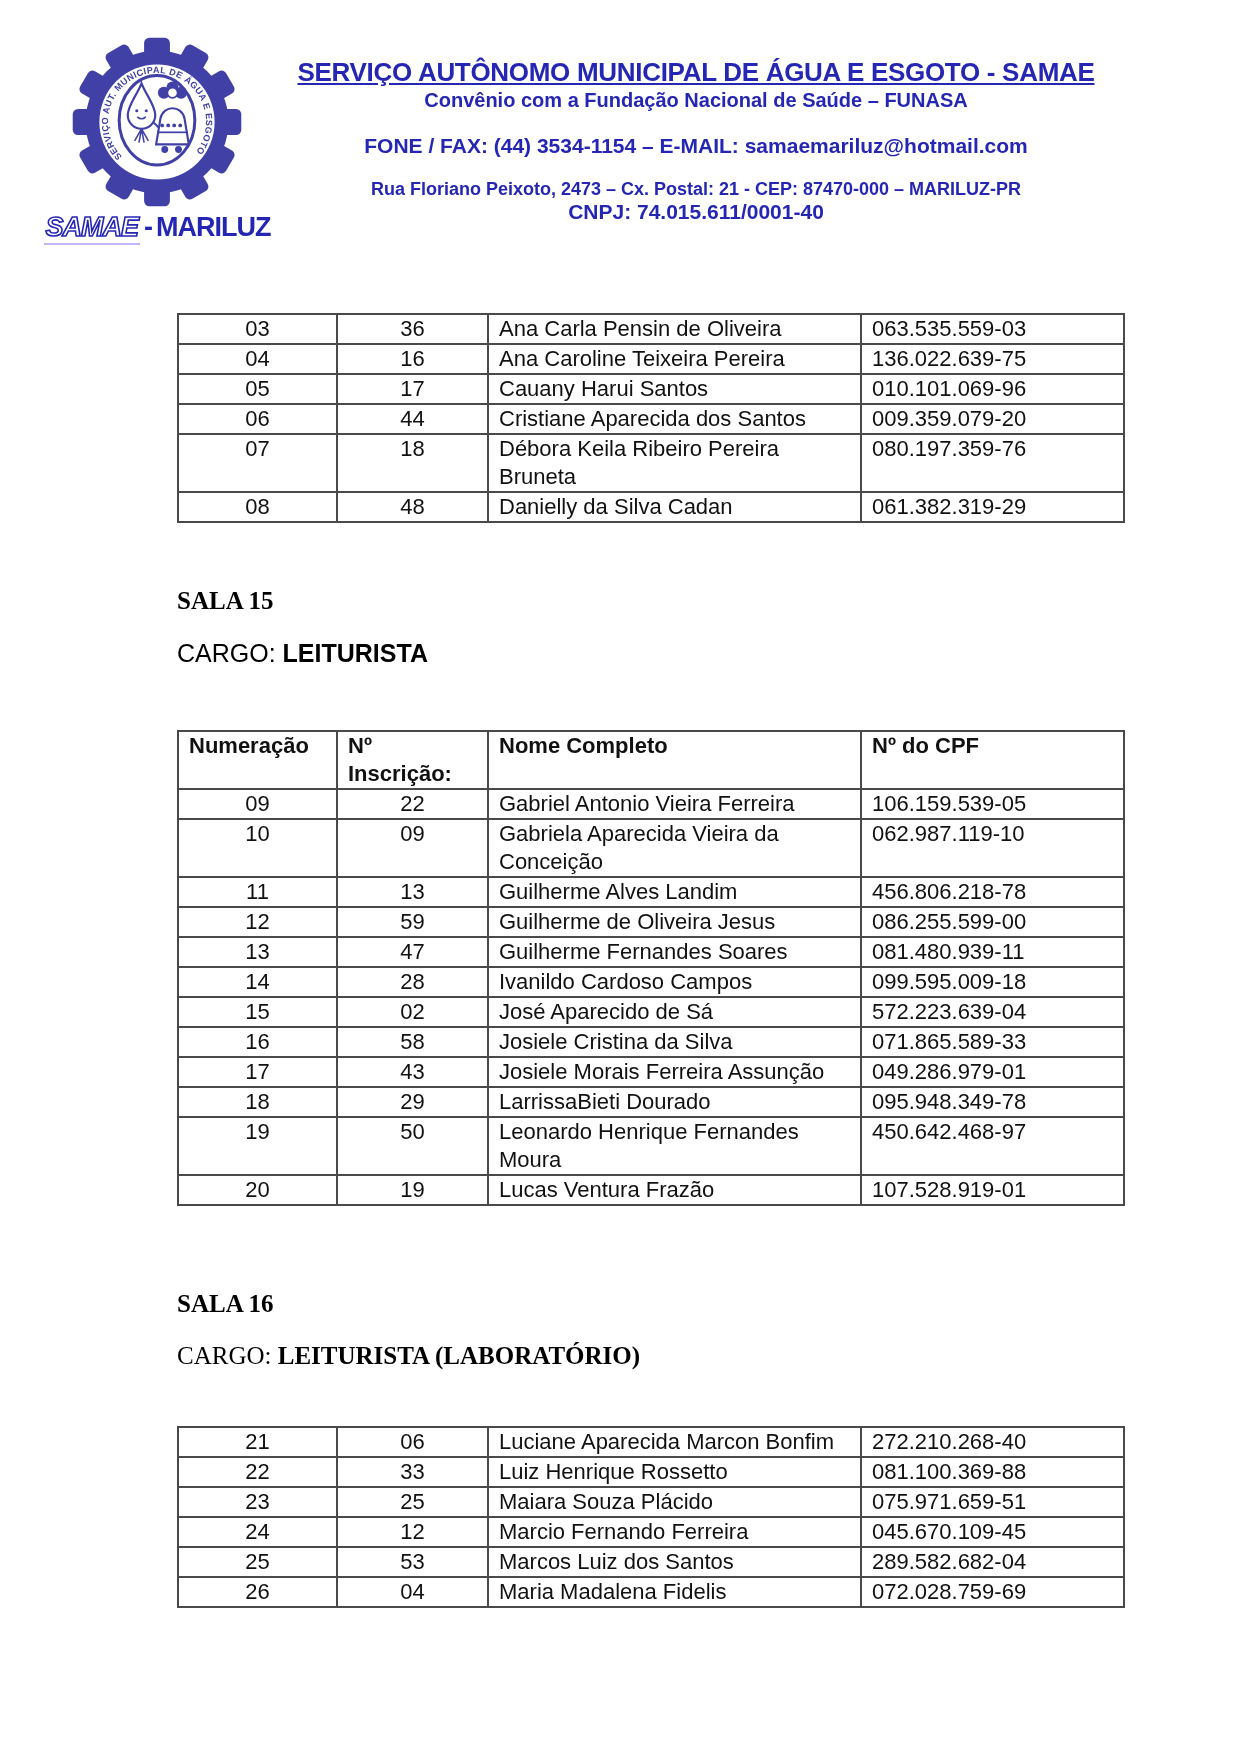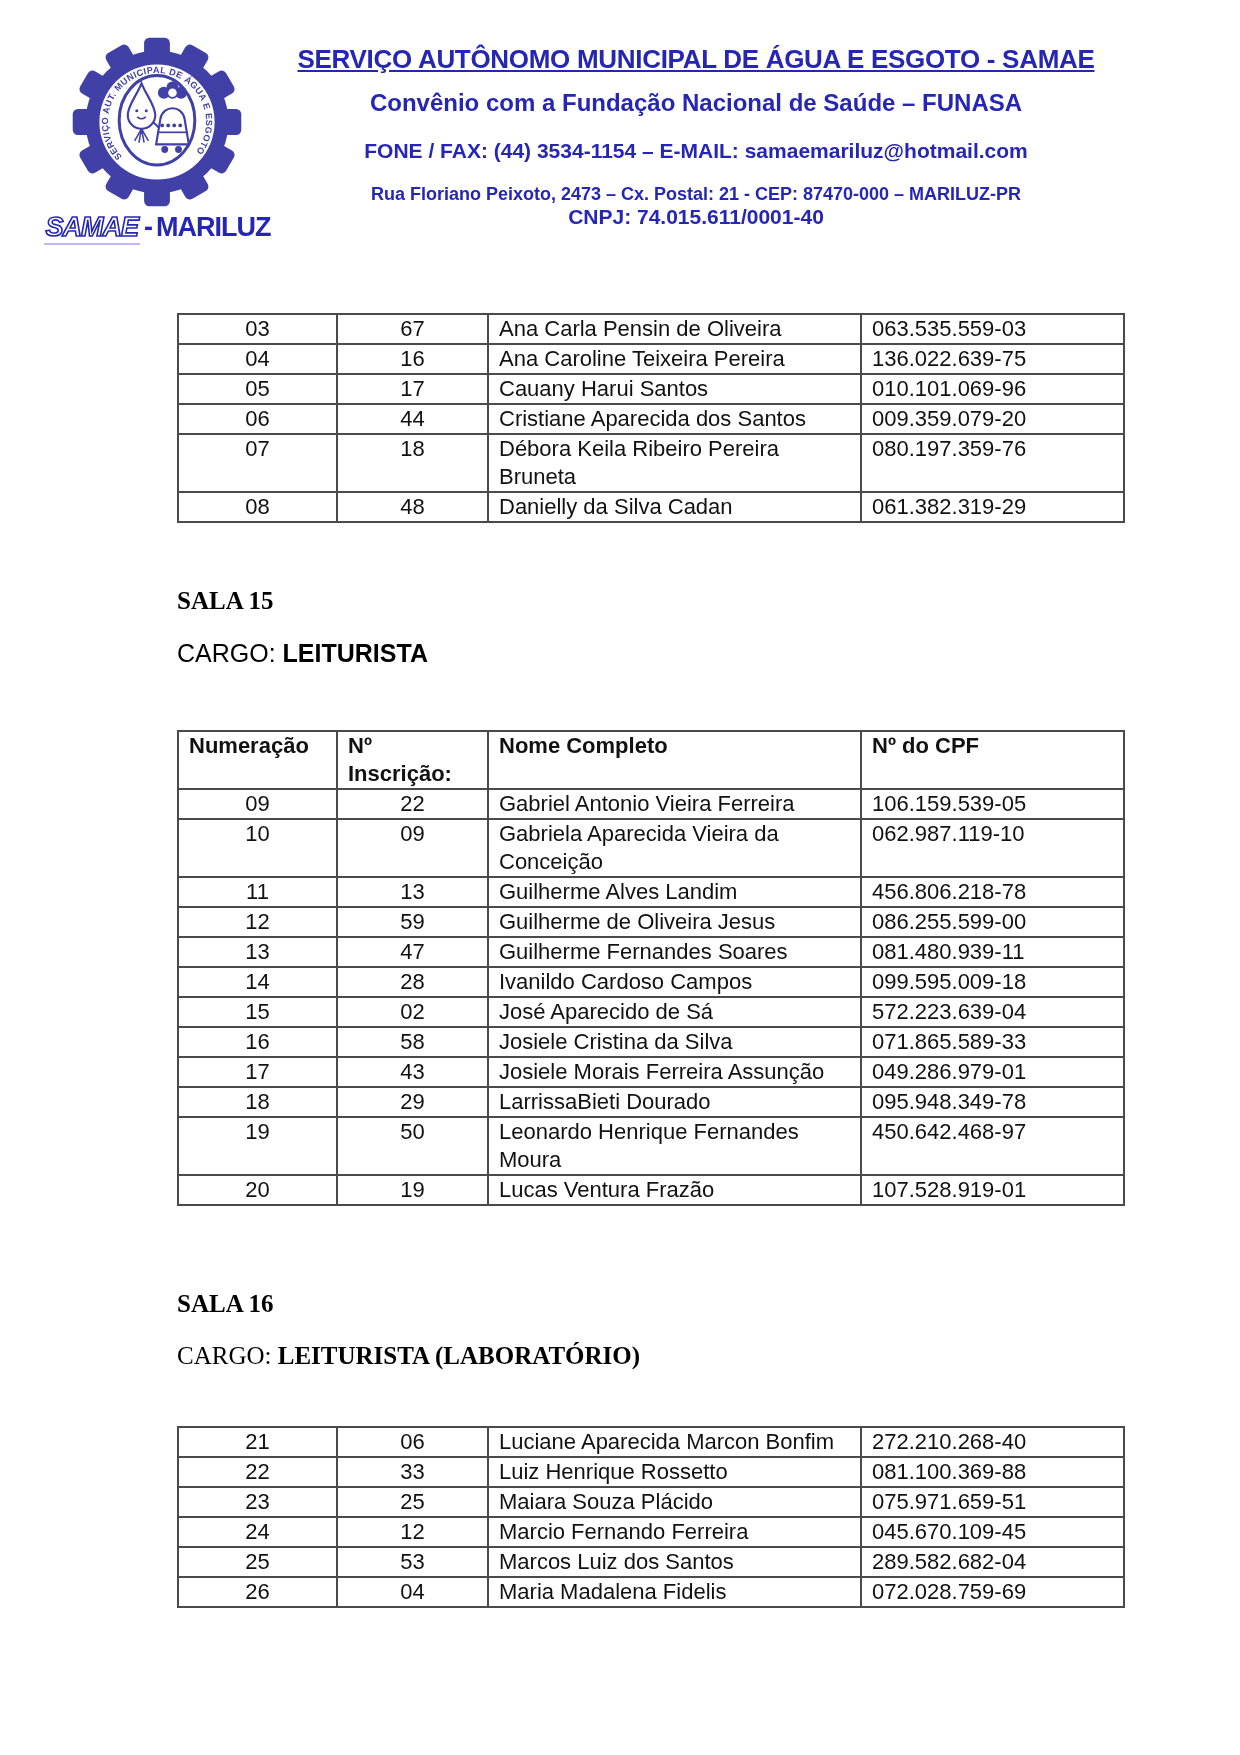--- a/index.html
+++ b/index.html
@@ -19,23 +19,23 @@
   .wordmark .wm-samae{
     color:#ffffff;
     -webkit-text-stroke:1.6px #2626b4;
     text-stroke:1.6px #2626b4;
     border-bottom:2px solid #c4b5fd;
     padding:0 2px 1px 2px;
     font-style:italic;
   }
   .wordmark .wm-sep{color:#2626b4;padding:0 4px;}
   .wordmark .wm-mariluz{color:#2626b4;}
-  .head-text{position:absolute;left:272px;top:44px;width:848px;text-align:center;color:#2626b4;font-weight:bold;}
+  .head-text{position:absolute;left:272px;top:57px;width:848px;text-align:center;color:#2626b4;font-weight:bold;}
   .ht-line1{font-size:26px;text-decoration:underline;letter-spacing:-0.3px;}
-  .ht-line2{font-size:24px;margin-top:14px;}
+  .ht-line2{font-size:20px;margin-top:1px;}
   .ht-line3{font-size:21px;margin-top:22px;}
   .ht-line4{font-size:18px;margin-top:21px;}
   .ht-line5{font-size:21px;}
   
   .content{position:absolute;left:177px;top:313px;width:944px;}
   table.doc-table{
     border-collapse:collapse;
     table-layout:fixed;
     width:938px;
     font-size:22px;
@@ -141,21 +141,21 @@
     <div class="ht-line4">Rua Floriano Peixoto, 2473 – Cx. Postal: 21 - CEP: 87470-000 – MARILUZ-PR</div>
     <div class="ht-line5">CNPJ: 74.015.611/0001-40</div>
   </div>
 
   <div class="content">
 
     <table class="doc-table tbl-1">
         <tbody>
           <tr>
             <td class="c0">03</td>
-            <td class="c1">67</td>
+            <td class="c1">36</td>
             <td class="c2">Ana Carla Pensin de Oliveira</td>
             <td class="c3">063.535.559-03</td>
           </tr>
           <tr>
             <td class="c0">04</td>
             <td class="c1">16</td>
             <td class="c2">Ana Caroline Teixeira Pereira</td>
             <td class="c3">136.022.639-75</td>
           </tr>
           <tr>

